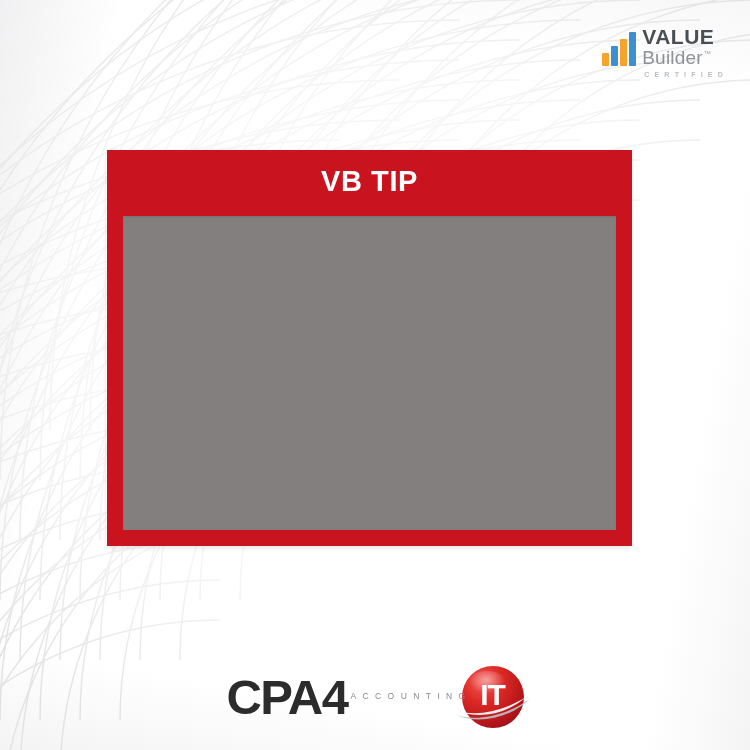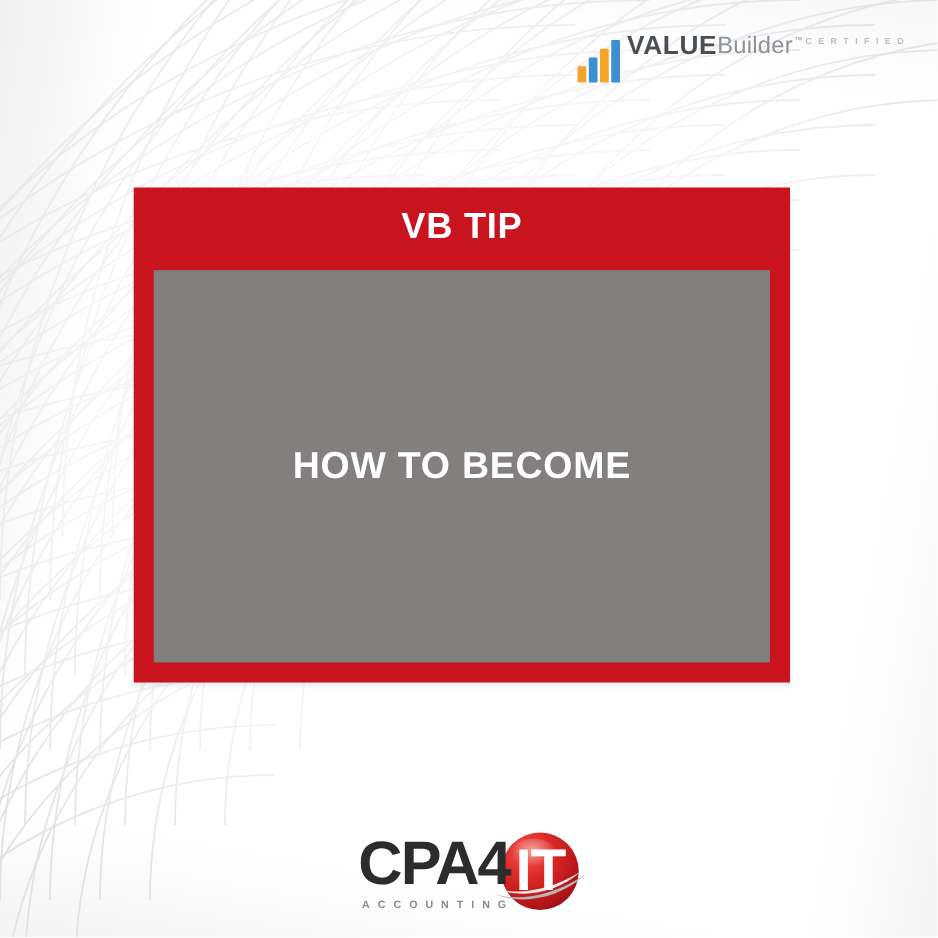--- a/index.html
+++ b/index.html
@@ -71,20 +71,21 @@
     padding-top: 6px;
   }
   .vb-bar { width: 7px; border-radius: 1px; }
   .vb-bar.b1 { height: 13px; }
   .vb-bar.b2 { height: 20px; }
   .vb-bar.b3 { height: 27px; }
   .vb-bar.b4 { height: 34px; }
 
   .vb-words {
     display: flex;
+    flex-direction: column;
     line-height: 1;
   }
   .vb-value {
     font-size: 21px;
     font-weight: 700;
     letter-spacing: 0.5px;
     color: #4a4f55;
   }
   .vb-builder-row {
     display: flex;
@@ -171,36 +172,36 @@
     justify-content: center;
   }
   .cpa-inner {
     position: relative;
     display: flex;
     align-items: center;
     height: 62px;
   }
   .cpa-textblock {
     display: flex;
-    flex-direction: column;
+    flex-direction: row;
     line-height: 1;
     z-index: 2;
   }
   .cpa-main {
     font-size: 49px;
     font-weight: 700;
     letter-spacing: -1.5px;
     color: #2c2c2c;
   }
   .cpa-sub {
     font-size: 8.5px;
-    font-weight: 700;
+    font-weight: 400;
     letter-spacing: 6.4px;
     color: #8a8a8a;
-    margin-top: 3px;
+    margin-top: 19px;
     padding-left: 3px;
   }
   .cpa-orb {
     position: relative;
     width: 62px;
     height: 62px;
     margin-left: -10px;
     z-index: 1;
   }
   .cpa-orb .sphere {
@@ -218,21 +219,21 @@
     height: 36%;
     border-radius: 50%;
     background: radial-gradient(ellipse at 50% 40%, rgba(255,255,255,0.45) 0%, rgba(255,255,255,0) 72%);
   }
   .cpa-it {
     position: absolute;
     inset: 0;
     display: flex;
     align-items: center;
     justify-content: center;
-    font-size: 47px;
+    font-size: 30px;
     font-weight: 700;
     letter-spacing: -1px;
     color: #ffffff;
     z-index: 3;
     padding-bottom: 4px;
     box-sizing: border-box;
   }
   .cpa-swoosh {
     position: absolute;
     left: -6px;
@@ -294,21 +295,20 @@
       </span>
       <span class="vb-certified">CERTIFIED</span>
     </div>
   </div>
 
   <div class="tip-card">
     <div class="tip-header">
       <span class="tip-header-title">VB TIP</span>
     </div>
     <div class="tip-body">
-      <p class="tip-line">HOW TO BECOME</p>
     </div>
   </div>
 
   <div class="cpa-logo">
     <div class="cpa-inner">
       <div class="cpa-textblock">
         <span class="cpa-main">CPA4</span>
         <span class="cpa-sub">ACCOUNTING</span>
       </div>
       <div class="cpa-orb">

